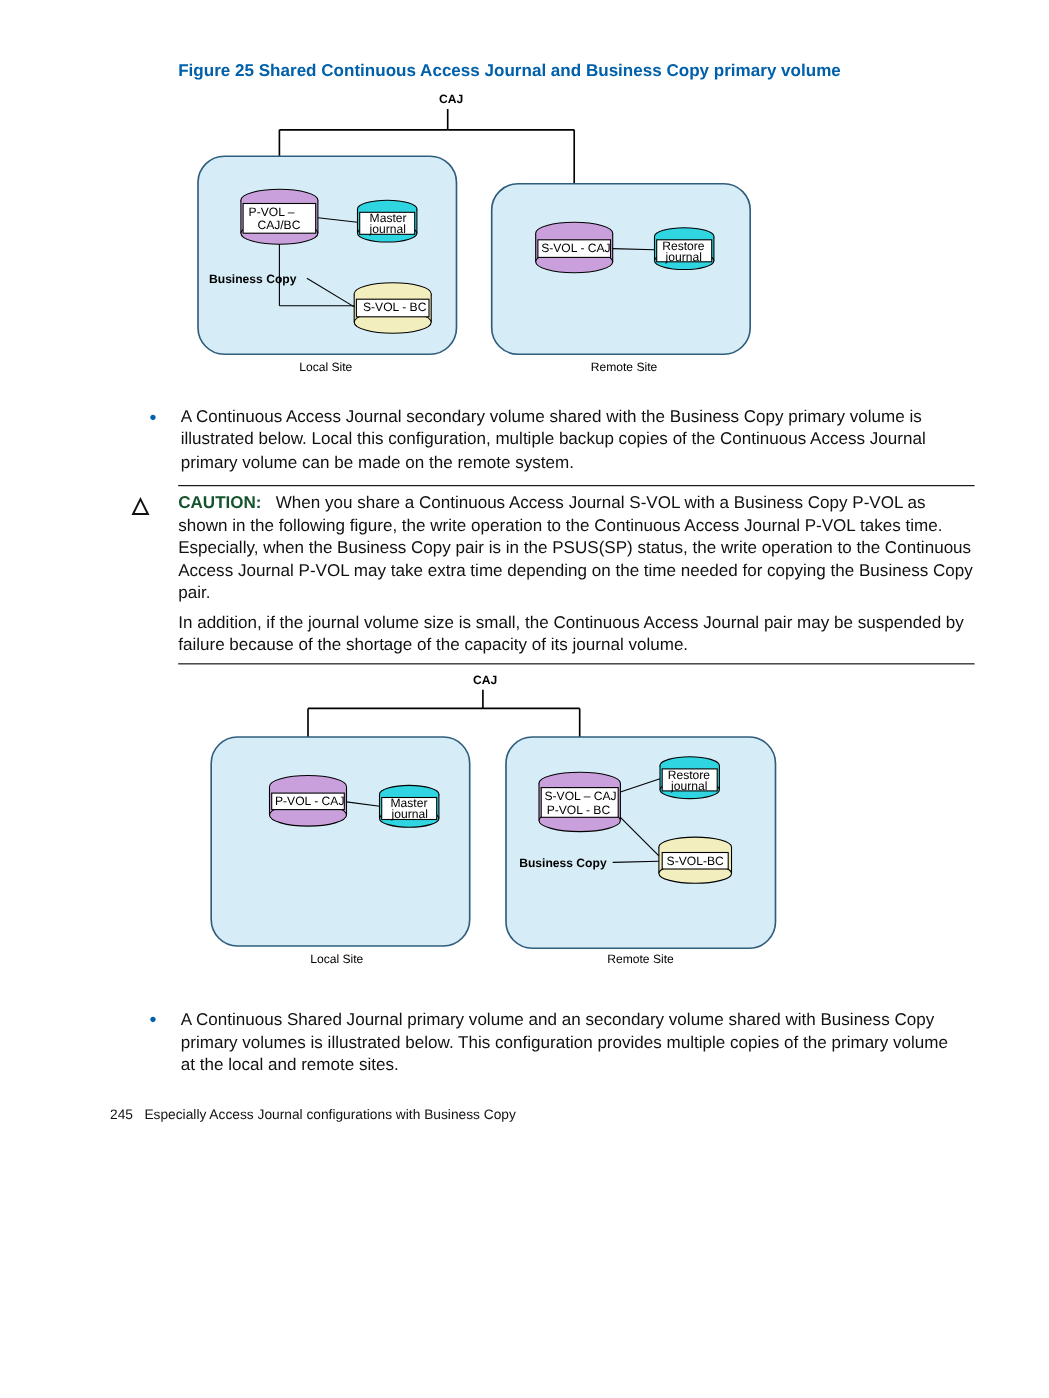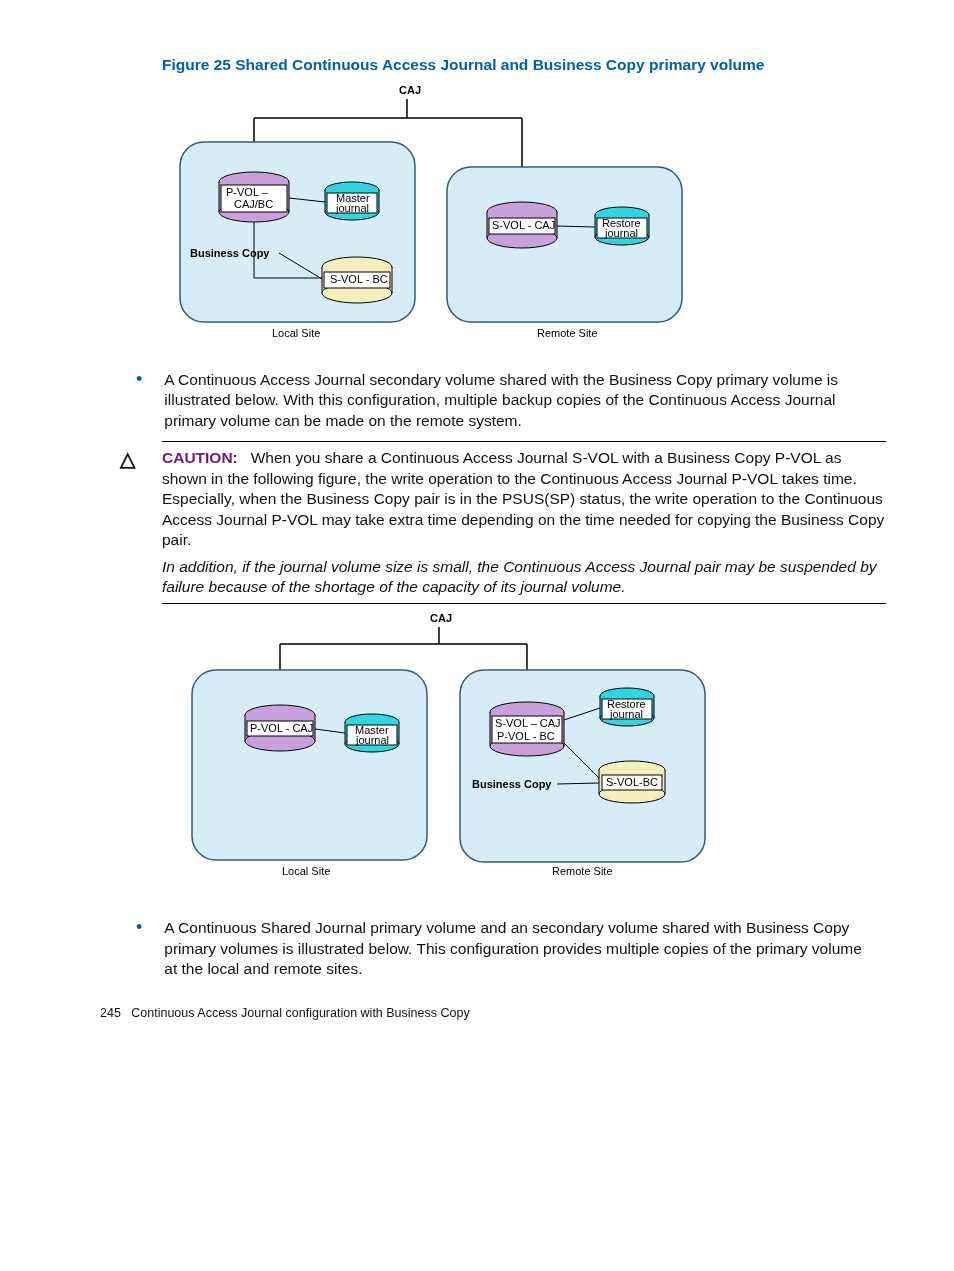--- a/index.html
+++ b/index.html
@@ -7,21 +7,21 @@
   .fig-title{color:#0060a9;font-weight:bold;font-size:15.5px;line-height:1.35;margin:0 0 6px 62px;}
   .diagram-wrap{margin:0 0 28px 62px;}
   svg{display:block;}
   .bullet-block{margin:0 0 10px 36px;font-size:15.5px;line-height:1.32;}
   .bullet-block .dot{display:inline-block;width:24px;vertical-align:top;color:#0060a9;font-size:18px;line-height:1.1;}
   .bullet-block .txt{display:inline-block;width:700px;vertical-align:top;}
   hr.sep{border:none;border-top:1px solid #000;margin:6px 0 6px 62px;}
   .caution-row{display:flex;margin:0 0 0 20px;font-size:15.5px;line-height:1.32;}
   .caution-row .warn{width:42px;flex:none;font-size:20px;font-weight:bold;position:relative;top:-2px;}
   .caution-row .body{flex:1;}
-  .caution-label{font-weight:bold;color:#701a75;}
+  .caution-label{font-weight:bold;color:#14532d;}
   .footer{position:absolute;bottom:30px;left:100px;font-size:12.5px;color:#111;}
   
   .t{font-family:Arial,sans-serif;font-size:11px;}
   .tb{font-family:Arial,sans-serif;font-size:11px;font-weight:bold;}
 </style>
 </head>
 <body>
 
 <div class="page">
 
@@ -94,32 +94,32 @@
       <rect x="435" y="136" width="50" height="20" fill="#fff" stroke="#000"></rect>
       <text class="t" x="440" y="145">Restore</text>
       <text class="t" x="443" y="155">journal</text>
 
       <line x1="395" y1="144" x2="433" y2="145" stroke="#000"></line>
     </svg>
   </div>
 
   <div class="bullet-block">
     <span class="dot">•</span>
-    <span class="txt">A Continuous Access Journal secondary volume shared with the Business Copy primary volume is illustrated below. With this configuration, multiple backup copies of the Continuous Access Journal primary volume can be made on the remote system.</span>
+    <span class="txt">A Continuous Access Journal secondary volume shared with the Business Copy primary volume is illustrated below. Local this configuration, multiple backup copies of the Continuous Access Journal primary volume can be made on the remote system.</span>
   </div>
 
   <hr class="sep">
 
   <div class="caution-row">
     <div class="warn">△</div>
     <div class="body">
       <div>
         <span class="caution-label">CAUTION:</span>&nbsp;&nbsp;&nbsp;<span>When you share a Continuous Access Journal S-VOL with a Business Copy P-VOL as shown in the following figure, the write operation to the Continuous Access Journal P-VOL takes time. Especially, when the Business Copy pair is in the PSUS(SP) status, the write operation to the Continuous Access Journal P-VOL may take extra time depending on the time needed for copying the Business Copy pair.</span>
       </div>
-      <div style="margin-top:6px;font-style:italic;">In addition, if the journal volume size is small, the Continuous Access Journal pair may be suspended by failure because of the shortage of the capacity of its journal volume.</div>
+      <div style="margin-top:6px;">In addition, if the journal volume size is small, the Continuous Access Journal pair may be suspended by failure because of the shortage of the capacity of its journal volume.</div>
     </div>
   </div>
 
   <hr class="sep">
 
 
   <div class="diagram-wrap">
     <svg width="560" height="280" viewBox="0 0 560 280">
 
       <text class="tb" x="268" y="12">CAJ</text>
@@ -188,16 +188,16 @@
       <line x1="402" y1="133" x2="437" y2="168" stroke="#000"></line>
     </svg>
   </div>
 
   <div class="bullet-block">
     <span class="dot">•</span>
     <span class="txt">A Continuous Shared Journal primary volume and an secondary volume shared with Business Copy primary volumes is illustrated below. This configuration provides multiple copies of the primary volume at the local and remote sites.</span>
   </div>
 
   <div class="footer">
-    <span>245</span>&nbsp;&nbsp;&nbsp;<span>Continuous Access Journal configuration with Business Copy</span>
+    <span>245</span>&nbsp;&nbsp;&nbsp;<span>Especially Access Journal configurations with Business Copy</span>
   </div>
 
 </div>
 
 </body></html>

